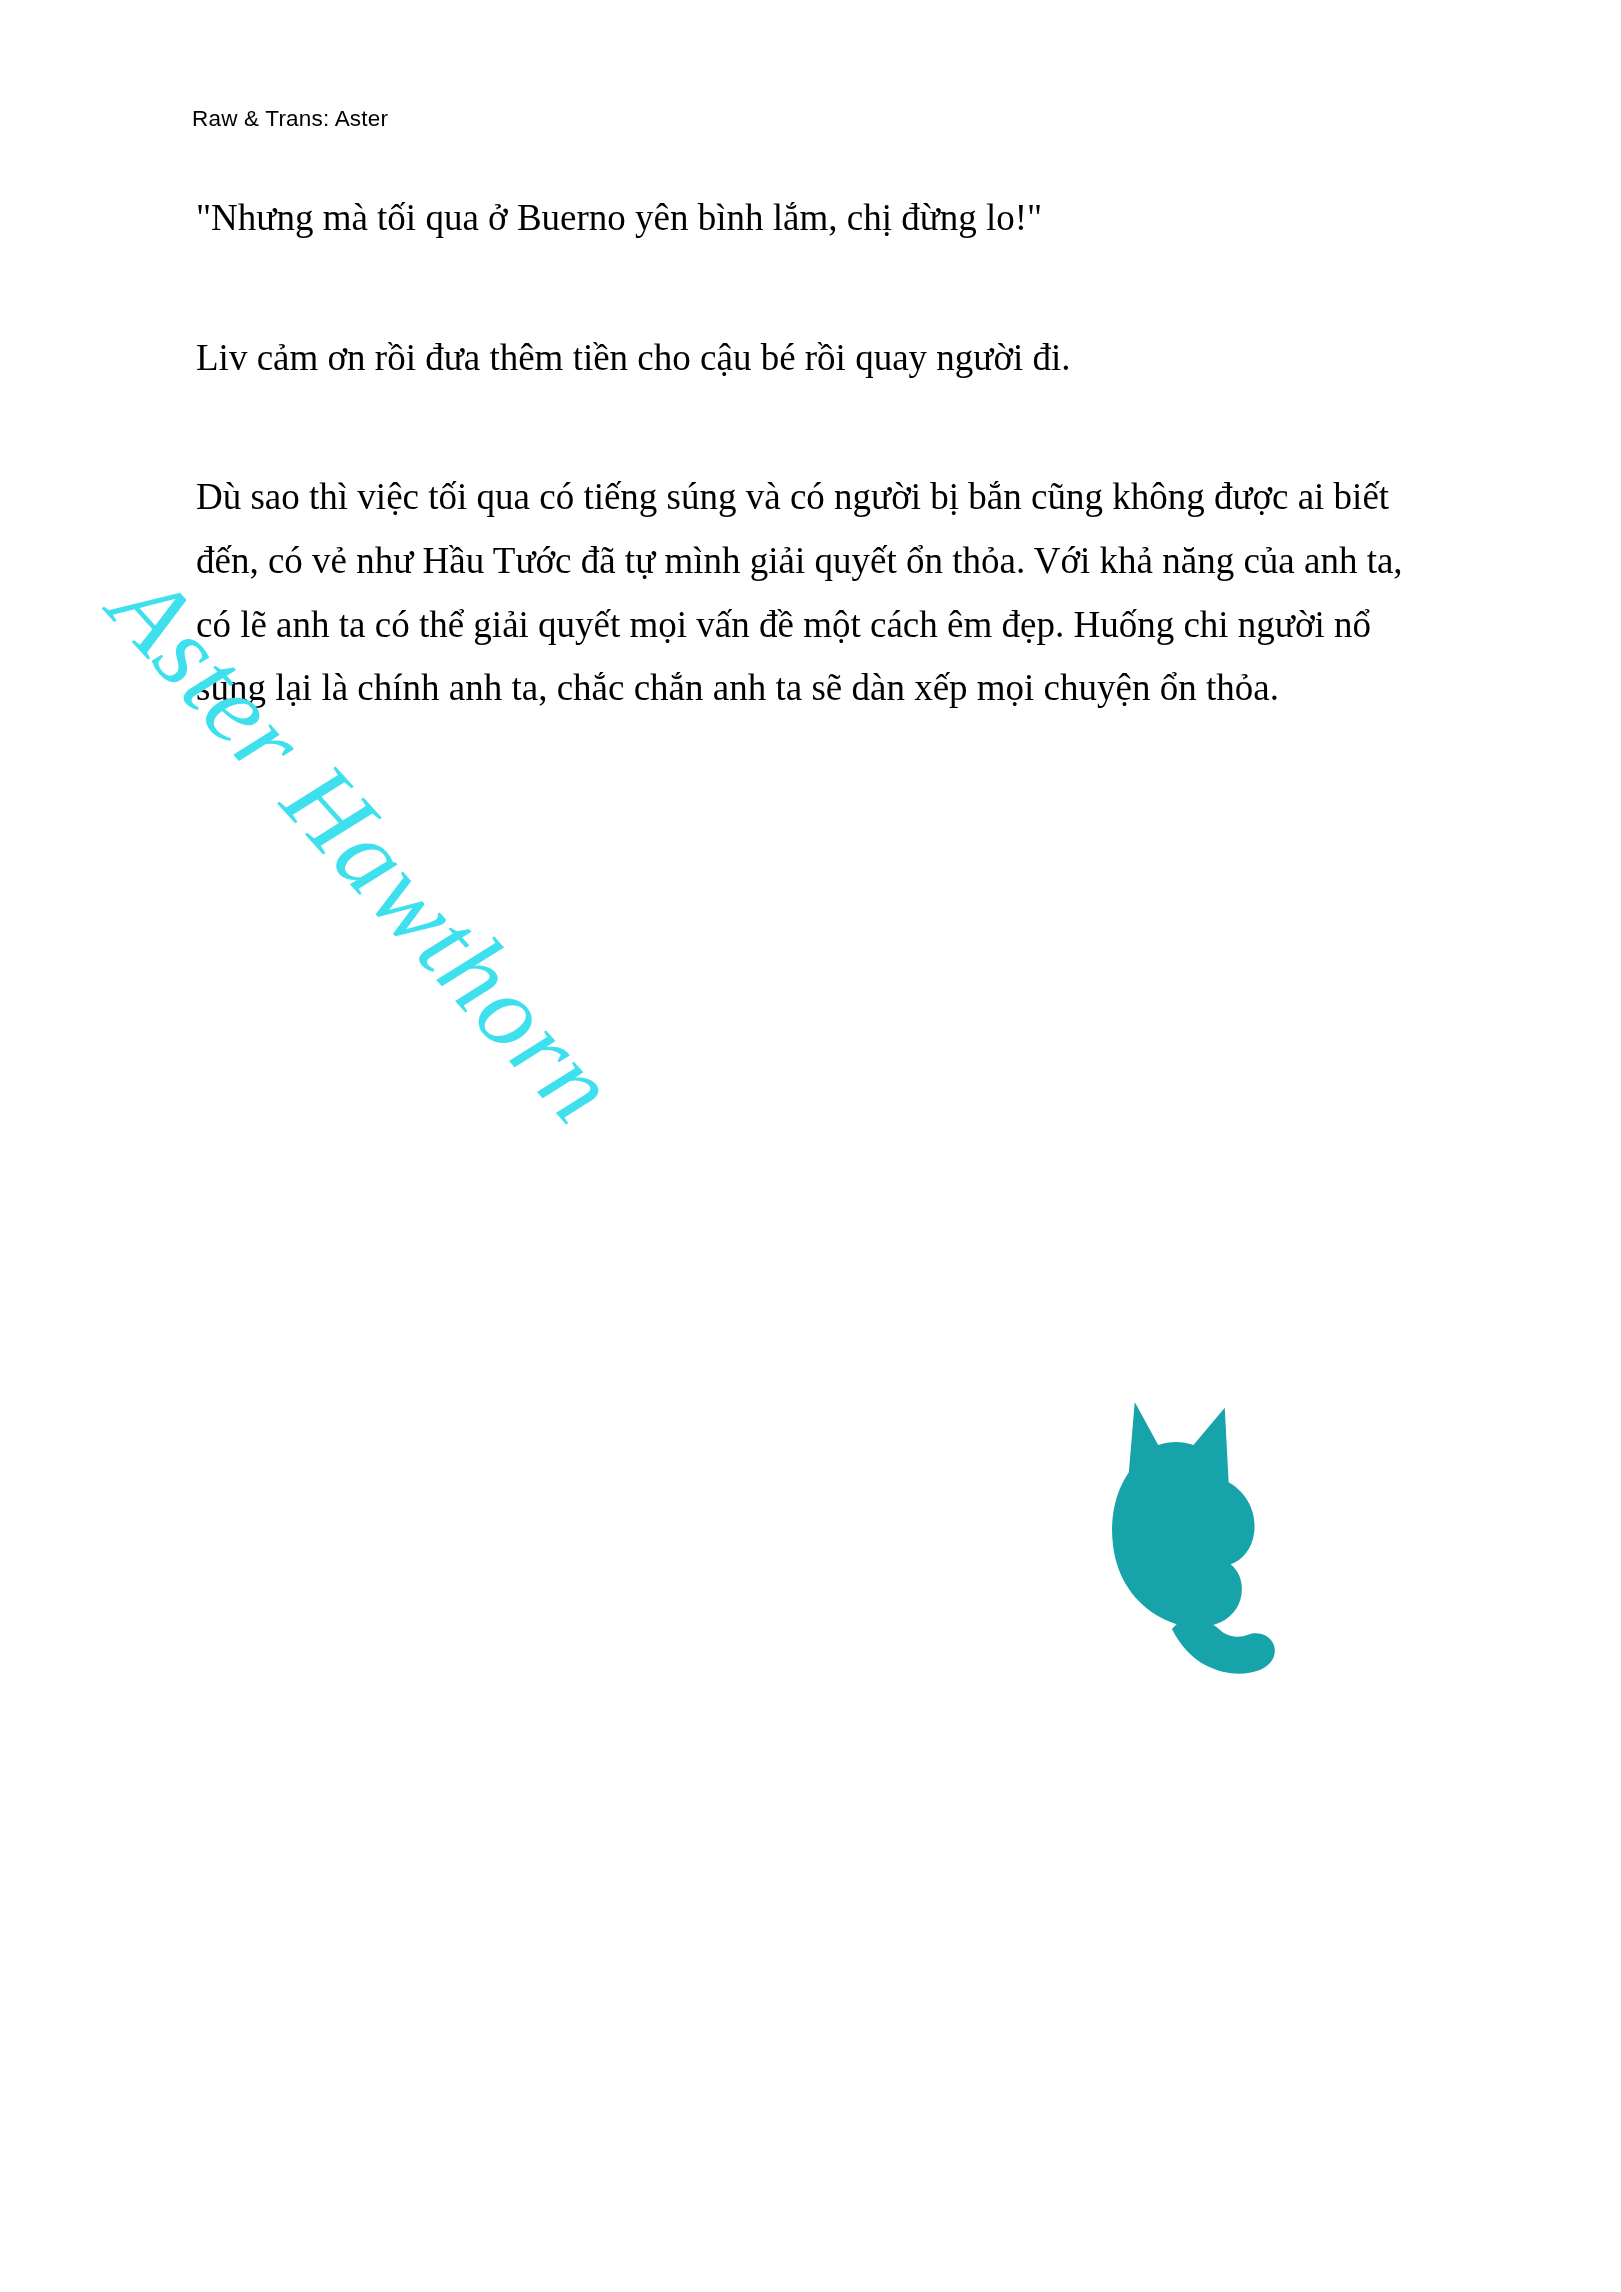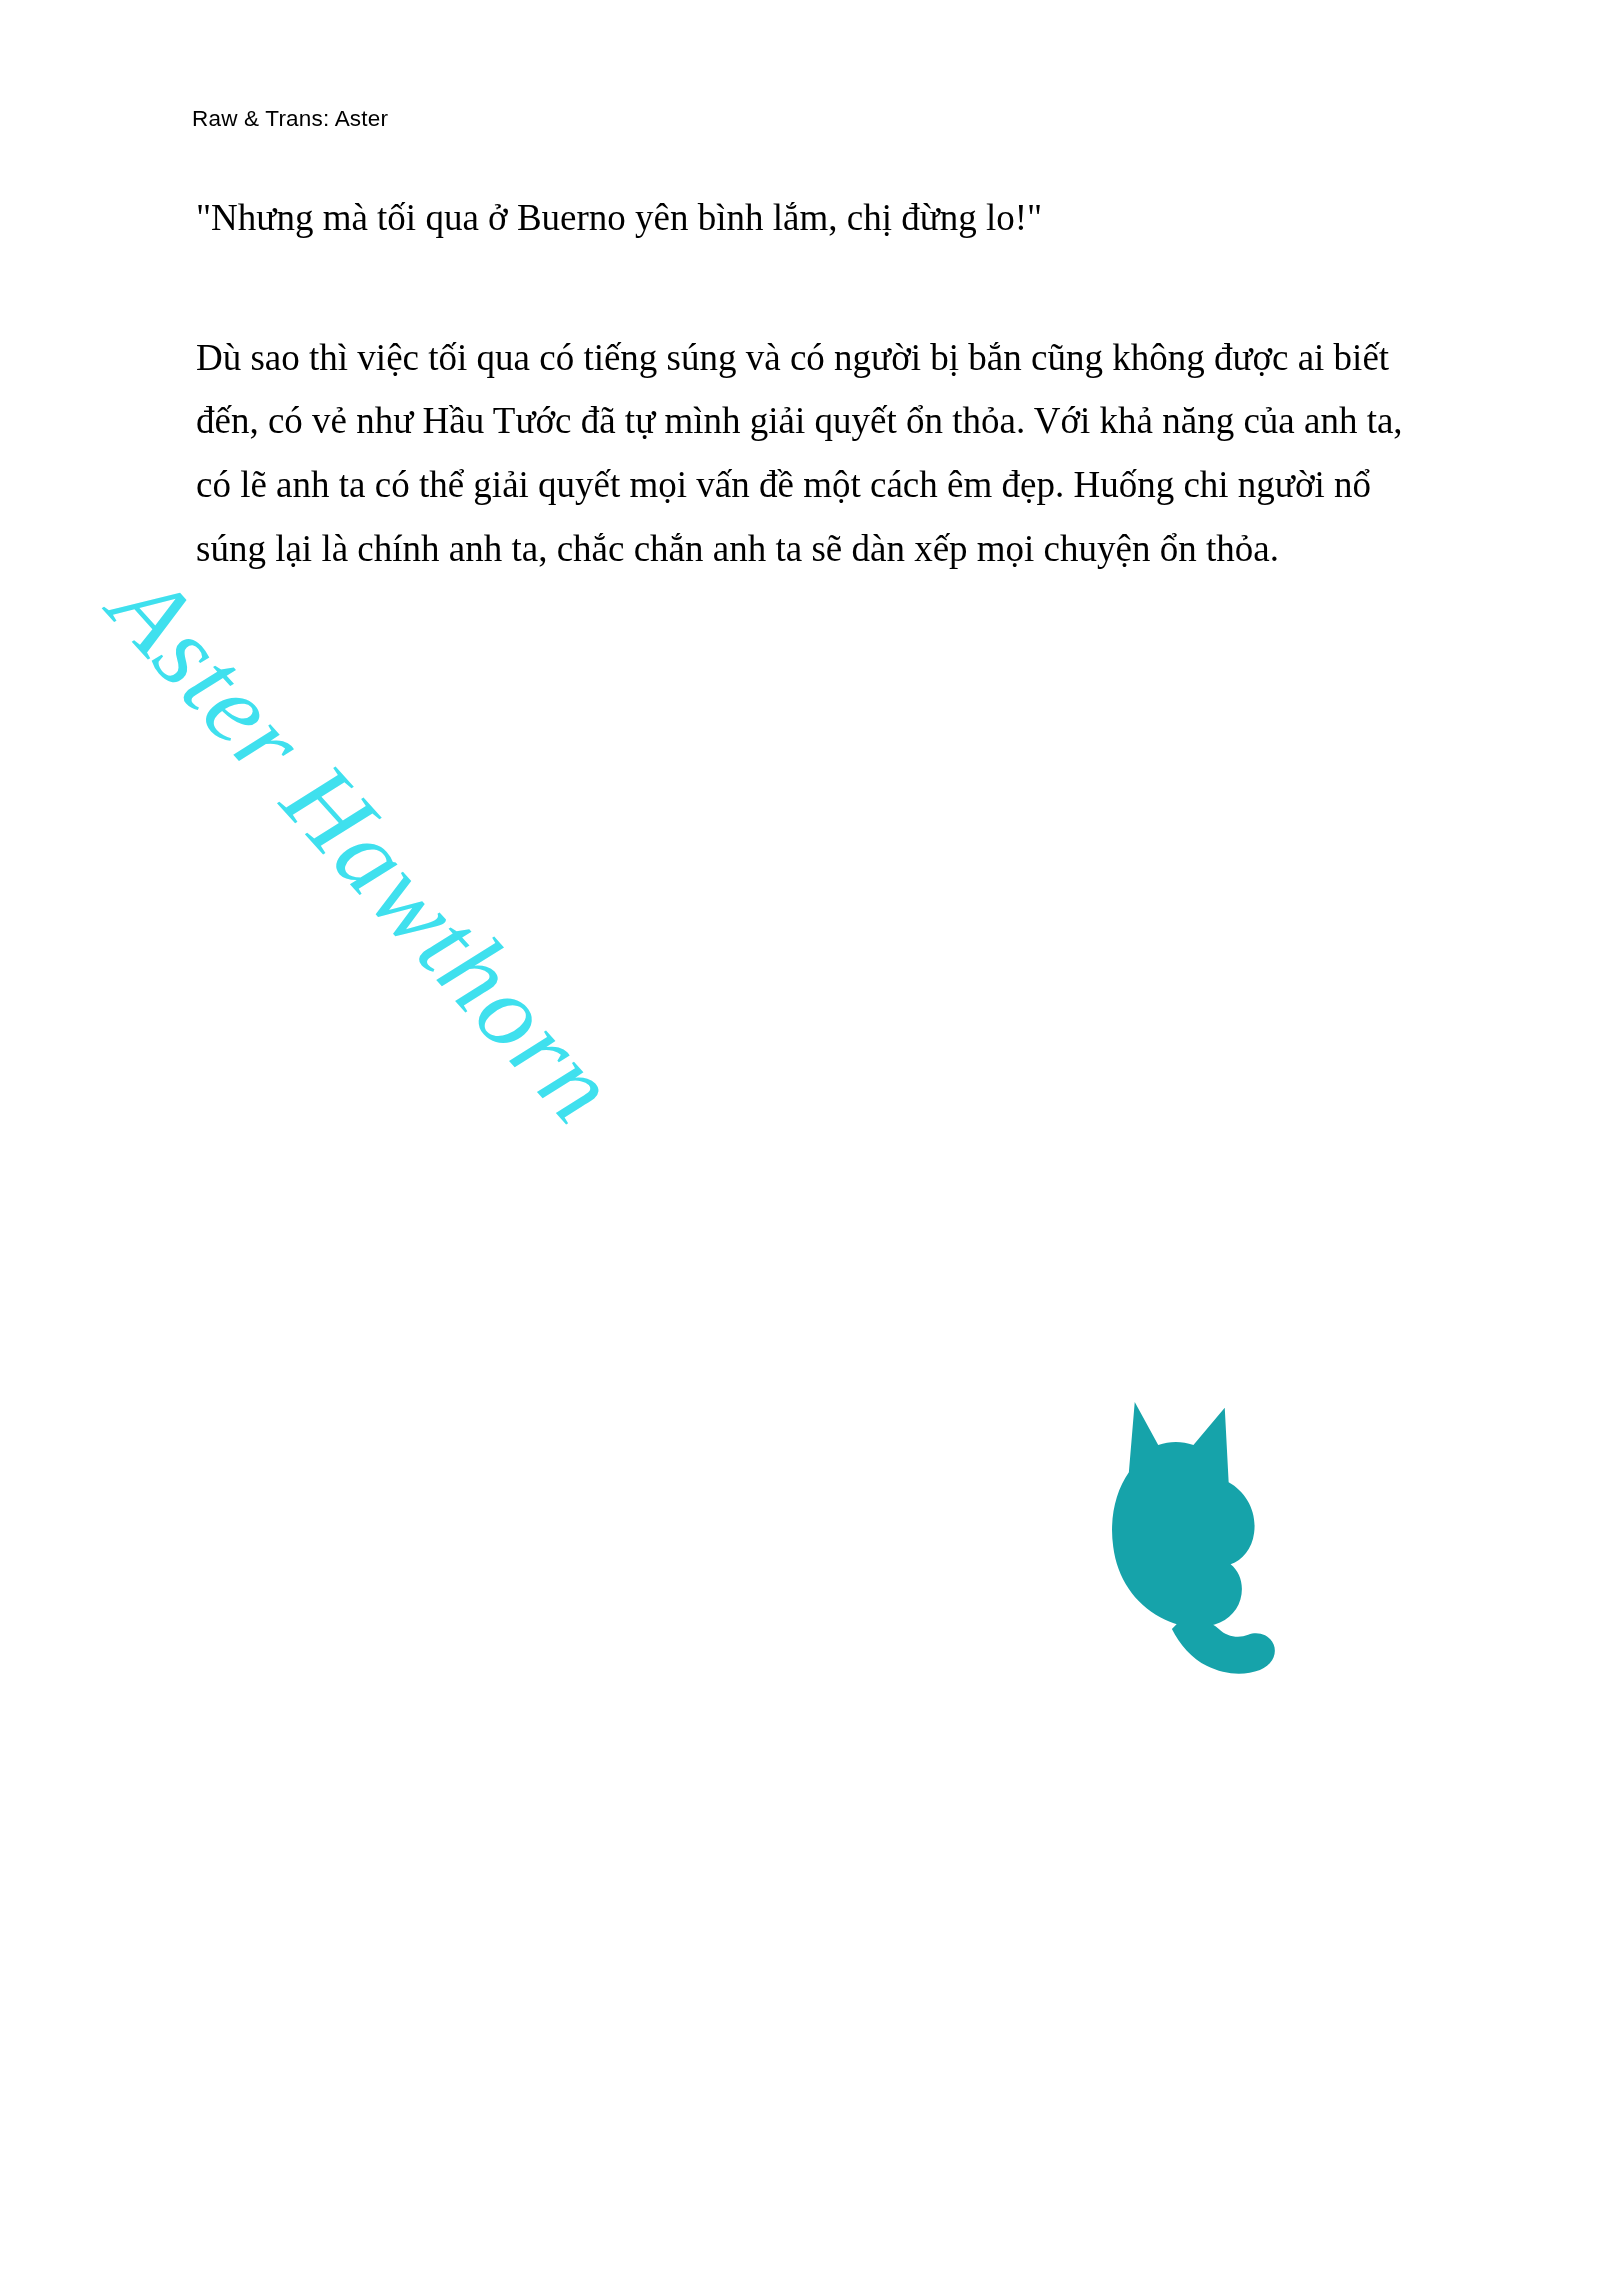--- a/index.html
+++ b/index.html
@@ -78,20 +78,21 @@
 </style>
 </head>
 <body>
 
 <div class="page">
 
   <div class="header">Raw &amp; Trans: Aster</div>
 
   <div class="content">
     <p class="para">"Nhưng mà tối qua ở Buerno yên bình lắm, chị đừng lo!"</p>
+    <p class="para">Liv cảm ơn rồi đưa thêm tiền cho cậu bé rồi quay người đi.</p>
     <p class="para">Dù sao thì việc tối qua có tiếng súng và có người bị bắn cũng không được ai biết đến, có vẻ như Hầu Tước đã tự mình giải quyết ổn thỏa. Với khả năng của anh ta, có lẽ anh ta có thể giải quyết mọi vấn đề một cách êm đẹp. Huống chi người nổ súng lại là chính anh ta, chắc chắn anh ta sẽ dàn xếp mọi chuyện ổn thỏa.</p>
   </div>
 
   <div class="watermark-text">Aster Hawthorn</div>
 
   <div class="watermark-cat">
     <svg viewBox="0 0 230 310" xmlns="http://www.w3.org/2000/svg">
       <path fill="#16a3aa" d="
         M58,20
         L52,92

